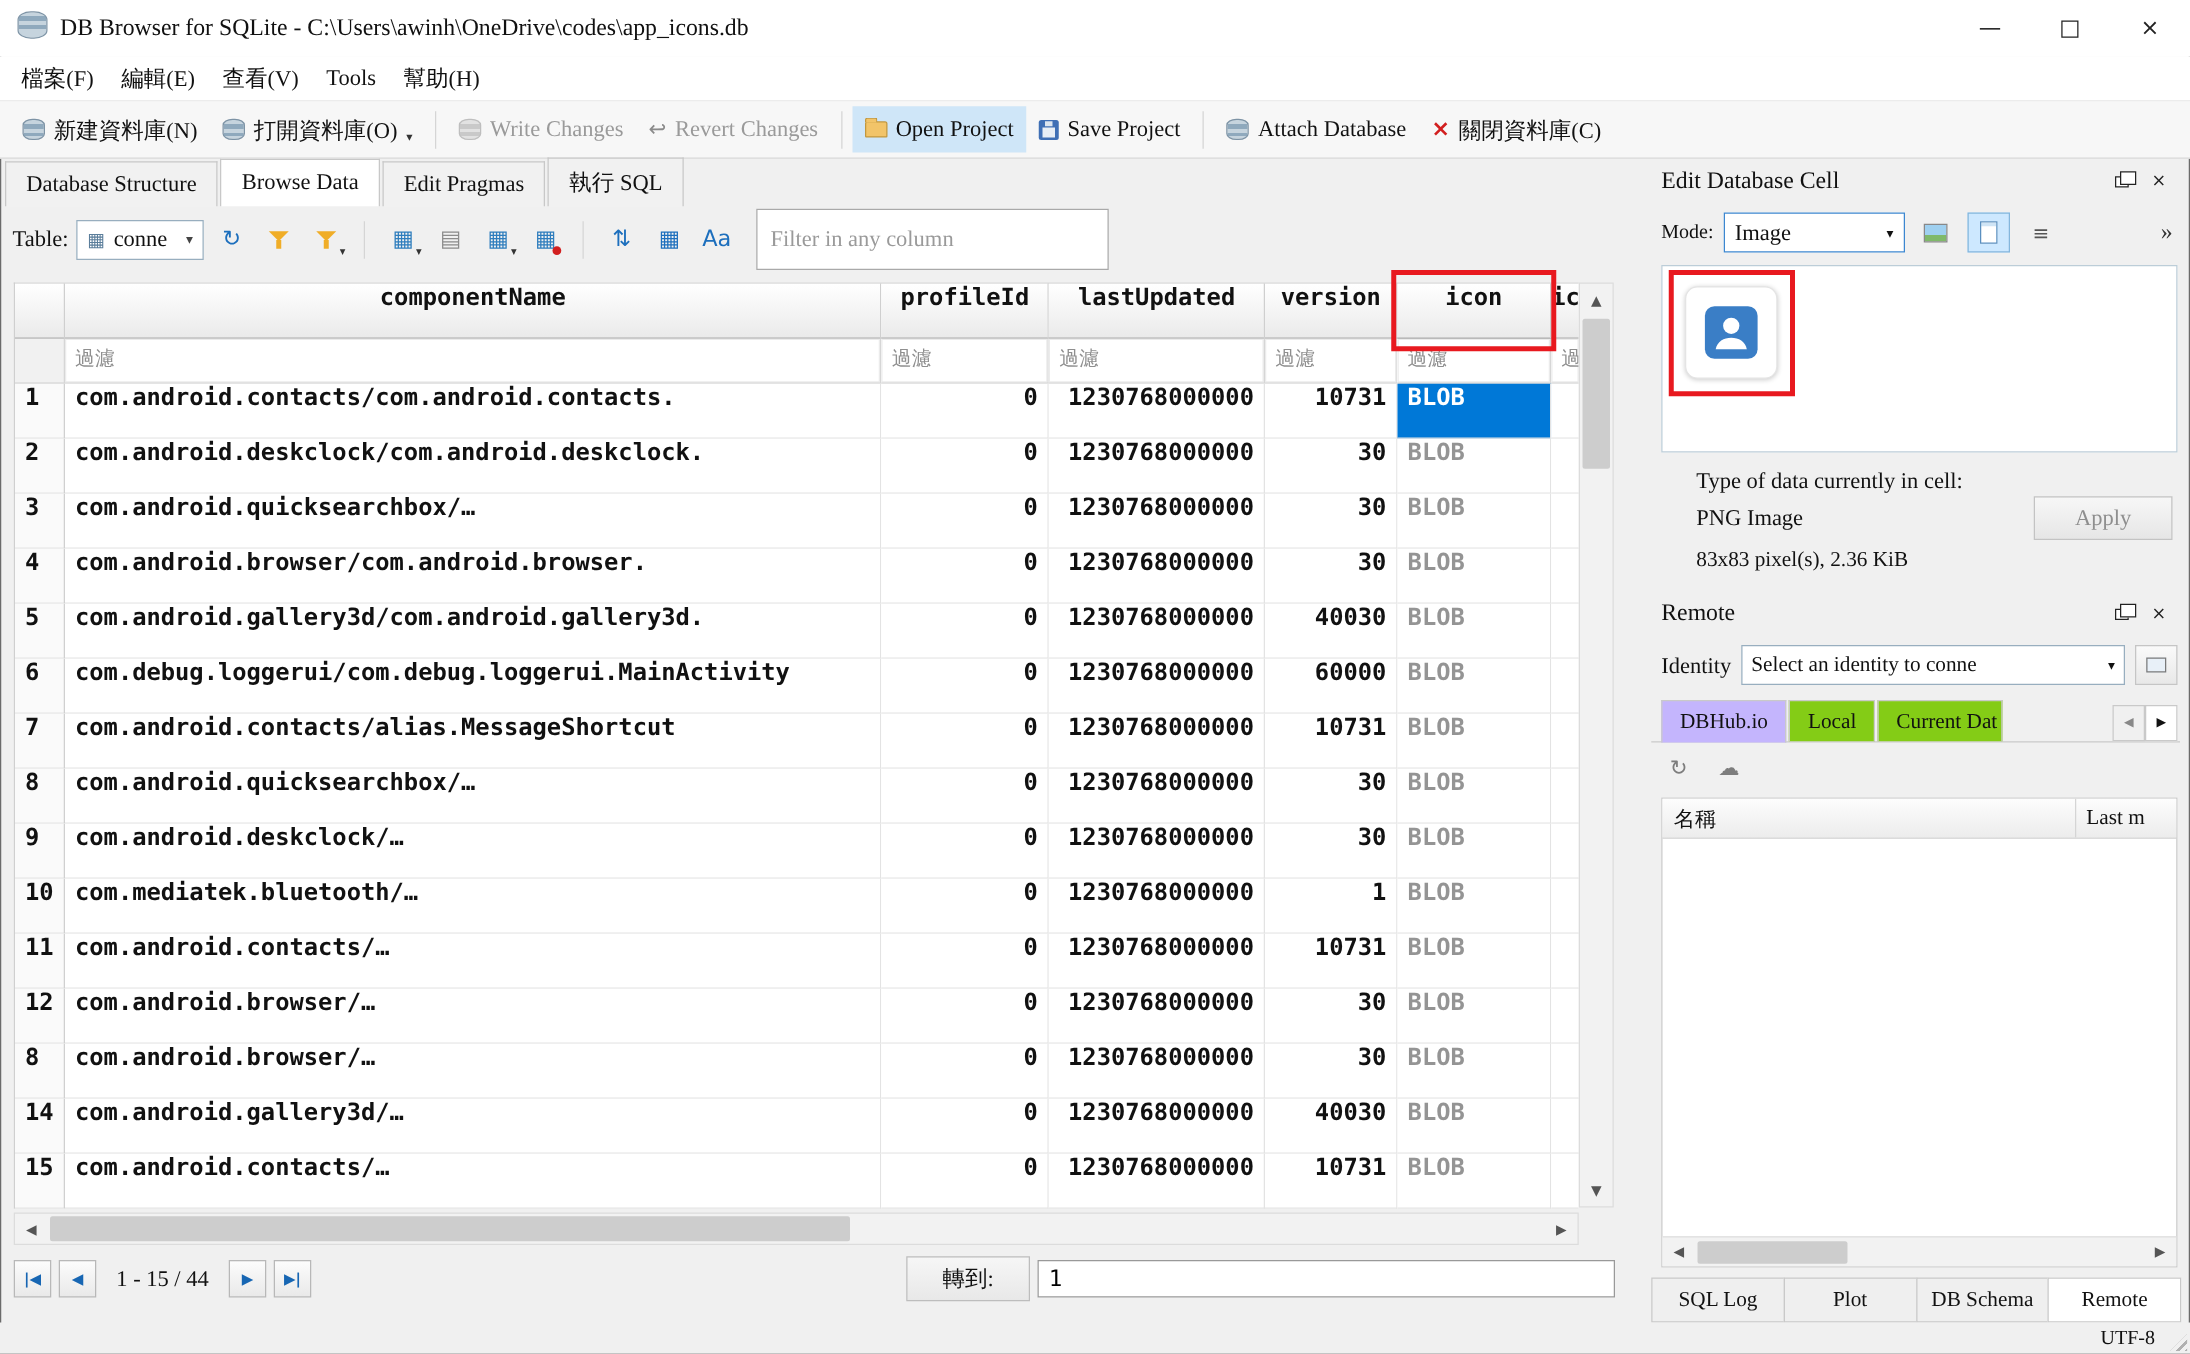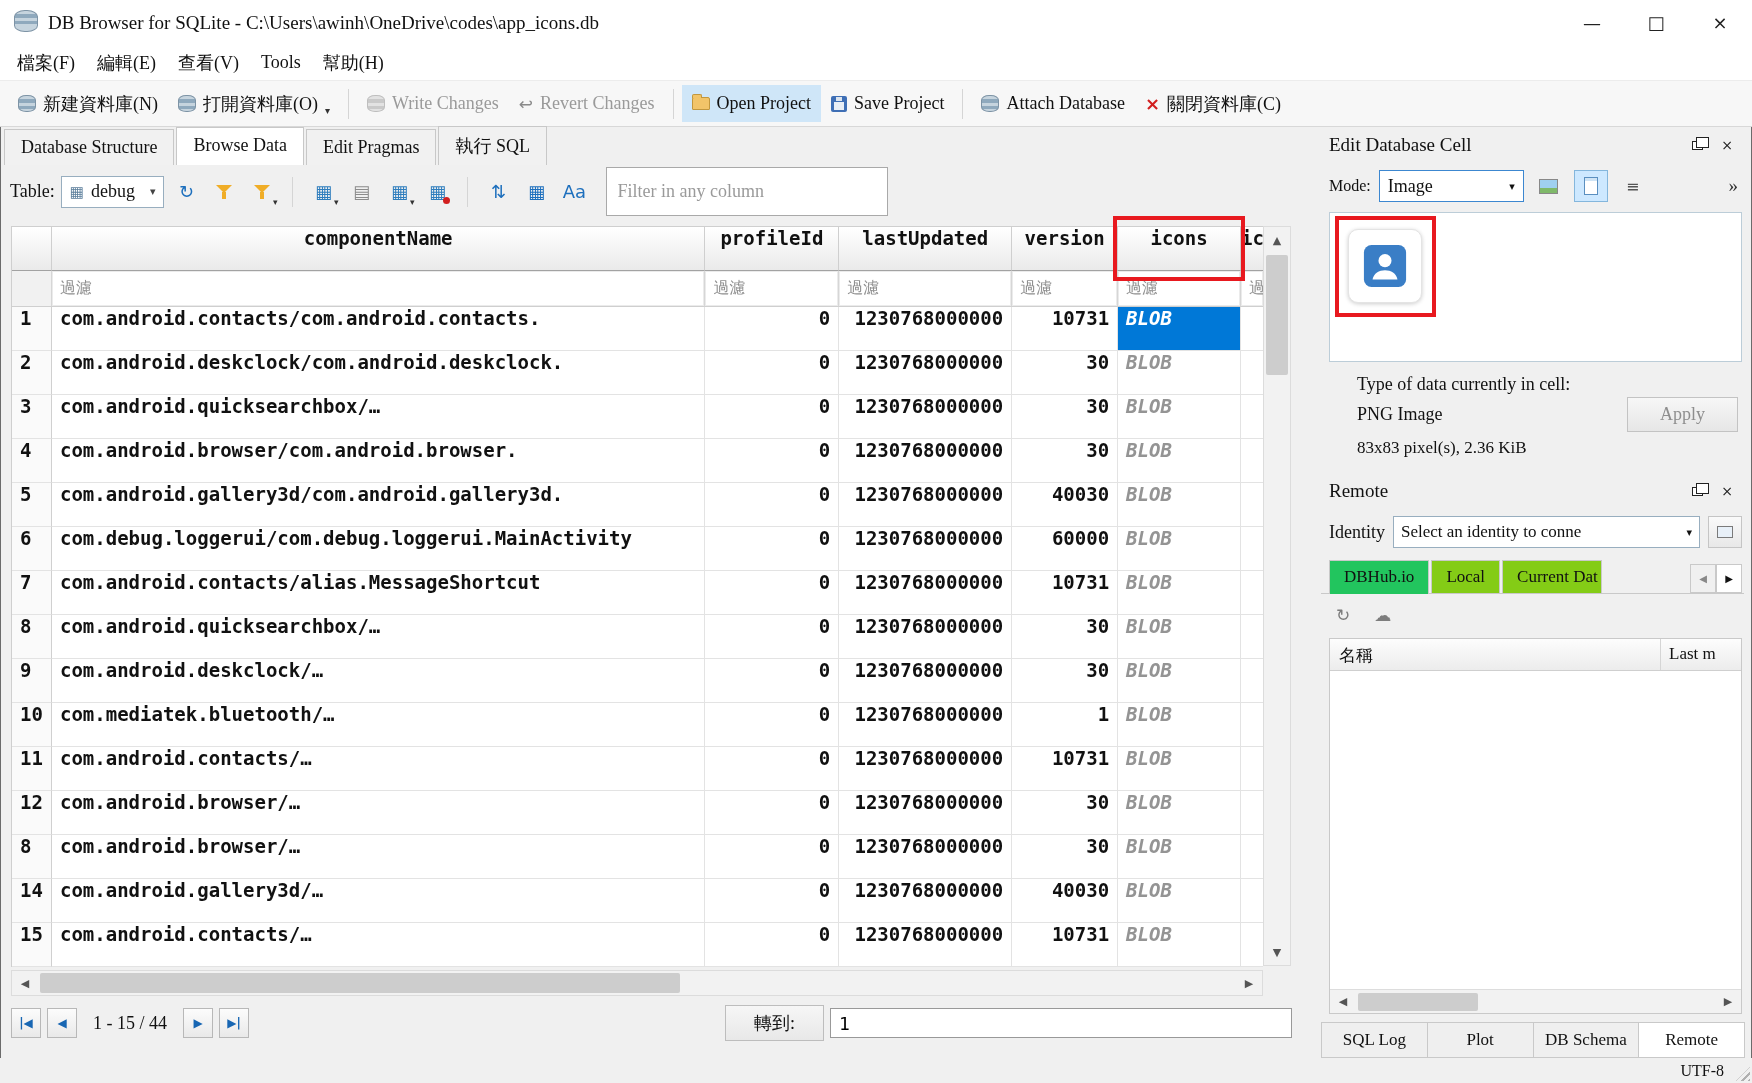--- a/index.html
+++ b/index.html
@@ -59,21 +59,21 @@
 
   
   .grid { position:absolute; top:226px; left:11px; width:1252px; background:#fff; border-left:1px solid #cfcfcf; border-top:1px solid #cfcfcf; }
   .grid-header, .grid-filter, .grid-row { display:flex; }
   .hcell { height:44px; line-height:42px; background:linear-gradient(#ffffff,#eaeaea); border-right:1px solid #cfcfcf; border-bottom:1px solid #a2a2a2; font:bold 19px "DejaVu Sans Mono",monospace; text-align:center; overflow:hidden; white-space:nowrap; }
   .fcell { height:36px; line-height:34px; background:#fff; border-right:1px solid #d6d6d6; border-bottom:1px solid #cfcfcf; box-shadow:inset 0 0 0 1px #ebebeb; color:#8f8f8f; font-size:16px; padding:0 8px; overflow:hidden; white-space:nowrap; }
   .fcell.corner { background:#f1f1f1; box-shadow:none; }
   .cell { height:44px; line-height:42px; border-right:1px solid #e3e3e3; border-bottom:1px solid #e3e3e3; font:bold 19px "DejaVu Sans Mono",monospace; padding:0 8px; overflow:hidden; white-space:nowrap; background:#fff; }
   .cell.num { background:#fafafa; border-right:1px solid #d0d0d0; }
   .cell.right { text-align:right; }
-  .cell.blob { font-style:italic; color:#949494; }
+  .cell.blob { color:#949494; }
   .cell.blob.selected { background:#0078d7; color:#fff; }
   .c-num { width:40px; } .c-name { width:654px; } .c-pid { width:134px; }
   .c-upd { width:173px; } .c-ver { width:106px; } .c-icon { width:123px; }
   .c-extra { width:22px; border-right:none; }
   .iconhead { position:relative; overflow:visible; z-index:4; }
   .red-box-header { position:absolute; left:-5px; top:-11px; width:132px; height:65px; border:4px solid #e8191f; pointer-events:none; }
 
   
   .vscroll { position:absolute; top:226px; left:1263px; width:28px; height:740px; background:#f2f2f2; border:1px solid #dcdcdc; display:flex; flex-direction:column; align-items:center; }
   .sbtn { width:26px; height:26px; display:flex; align-items:center; justify-content:center; font-family:"DejaVu Sans",sans-serif; font-size:11px; color:#555; flex:none; }
@@ -112,21 +112,21 @@
   .apply-btn { margin-left:auto; margin-right:2px; padding:6px 32px; background:linear-gradient(#f7f7f7,#e6e6e6); border:1px solid #c3c3c3; color:#8e8e8e; font-size:18px; }
   .size-line { margin-top:6px; font-size:17px; }
   .remote-header { margin-top:16px; }
   .identity-row { display:flex; align-items:center; gap:8px; padding:8px 2px 8px 8px; font-size:18px; flex:none; }
   .identity-select { flex:1; height:32px; border:1px solid #98aebf; background:#fff; display:flex; align-items:center; padding:0 7px; font-size:17px; white-space:nowrap; overflow:hidden; }
   .identity-select .arrow { margin-left:auto; font-size:11px; font-family:"DejaVu Sans",sans-serif; }
   .id-btn { width:34px; height:32px; border:1px solid #c5c5c5; background:linear-gradient(#fafafa,#e8e8e8); display:flex; align-items:center; justify-content:center; flex:none; }
   .i-card { width:16px; height:12px; border:1px solid #7a7a7a; background:#e8f0f8; }
   .remote-tabs { display:flex; align-items:flex-end; padding:4px 2px 0 8px; border-bottom:1px solid #c9c9c9; flex:none; }
   .rtab { padding:6px 14px; border:1px solid #c9c9c9; border-bottom:none; background:#84cc16; font-size:17px; margin-right:2px; white-space:nowrap; }
-  .rtab.active { background:#22c55e; margin-bottom:-1px; padding-bottom:7px; z-index:2; position:relative; }
+  .rtab.active { background:#c4b5fd; margin-bottom:-1px; padding-bottom:7px; z-index:2; position:relative; }
   .rtab.clipped { max-width:100px; overflow:hidden; margin-right:0; }
   .rtab-arrows { margin-left:auto; display:flex; }
   .ra-btn { width:26px; height:29px; border:1px solid #c9c9c9; background:#f0f0f0; display:flex; align-items:center; justify-content:center; font-size:10px; font-family:"DejaVu Sans",sans-serif; color:#888; }
   .ra-btn.lit { background:#fff; color:#111; }
   .remote-toolbar { display:flex; gap:12px; padding:8px 8px; flex:none; }
   .rt-btn { width:28px; height:26px; display:flex; align-items:center; justify-content:center; color:#7d7d7d; font-family:"DejaVu Sans",sans-serif; font-size:17px; }
   .remote-list { flex:1; margin:2px 2px 0 8px; background:#fff; border:1px solid #c9c9c9; display:flex; flex-direction:column; min-height:0; }
   .rl-header { display:flex; height:32px; background:linear-gradient(#fdfdfd,#ececec); border-bottom:1px solid #cfcfcf; font-size:17px; flex:none; }
   .rl-h1 { flex:1; padding:5px 9px; border-right:1px solid #d5d5d5; overflow:hidden; white-space:nowrap; }
   .rl-h2 { width:80px; padding:5px 8px; white-space:nowrap; overflow:hidden; }
@@ -205,21 +205,21 @@
   <div class="tab">Database Structure</div>
   <div class="tab active">Browse Data</div>
   <div class="tab">Edit Pragmas</div>
   <div class="tab">執行 SQL</div>
 </div>
 
 <div class="browse-toolbar">
   <span>Table:</span>
   <div class="combo">
     <span class="i-grid-sm">▦</span>
-    <span>debug</span>
+    <span>conne</span>
     <span class="arrow">▾</span>
   </div>
   <div class="gbtn blue">
     <span>↻</span>
   </div>
   <div class="gbtn">
     <span class="funnel"></span>
   </div>
   <div class="gbtn">
     <span class="funnel"></span>
@@ -255,21 +255,21 @@
 </div>
 
 <div class="grid">
   <div class="grid-header">
     <div class="hcell c-num"></div>
     <div class="hcell c-name">componentName</div>
     <div class="hcell c-pid">profileId</div>
     <div class="hcell c-upd">lastUpdated</div>
     <div class="hcell c-ver">version</div>
     <div class="hcell c-icon iconhead">
-      <span>icons</span>
+      <span>icon</span>
       <div class="red-box-header"></div>
     </div>
     <div class="hcell c-extra">ic</div>
   </div>
   <div class="grid-filter">
     <div class="fcell corner c-num"></div>
     <div class="fcell c-name">過濾</div>
     <div class="fcell c-pid">過濾</div>
     <div class="fcell c-upd">過濾</div>
     <div class="fcell c-ver">過濾</div>

